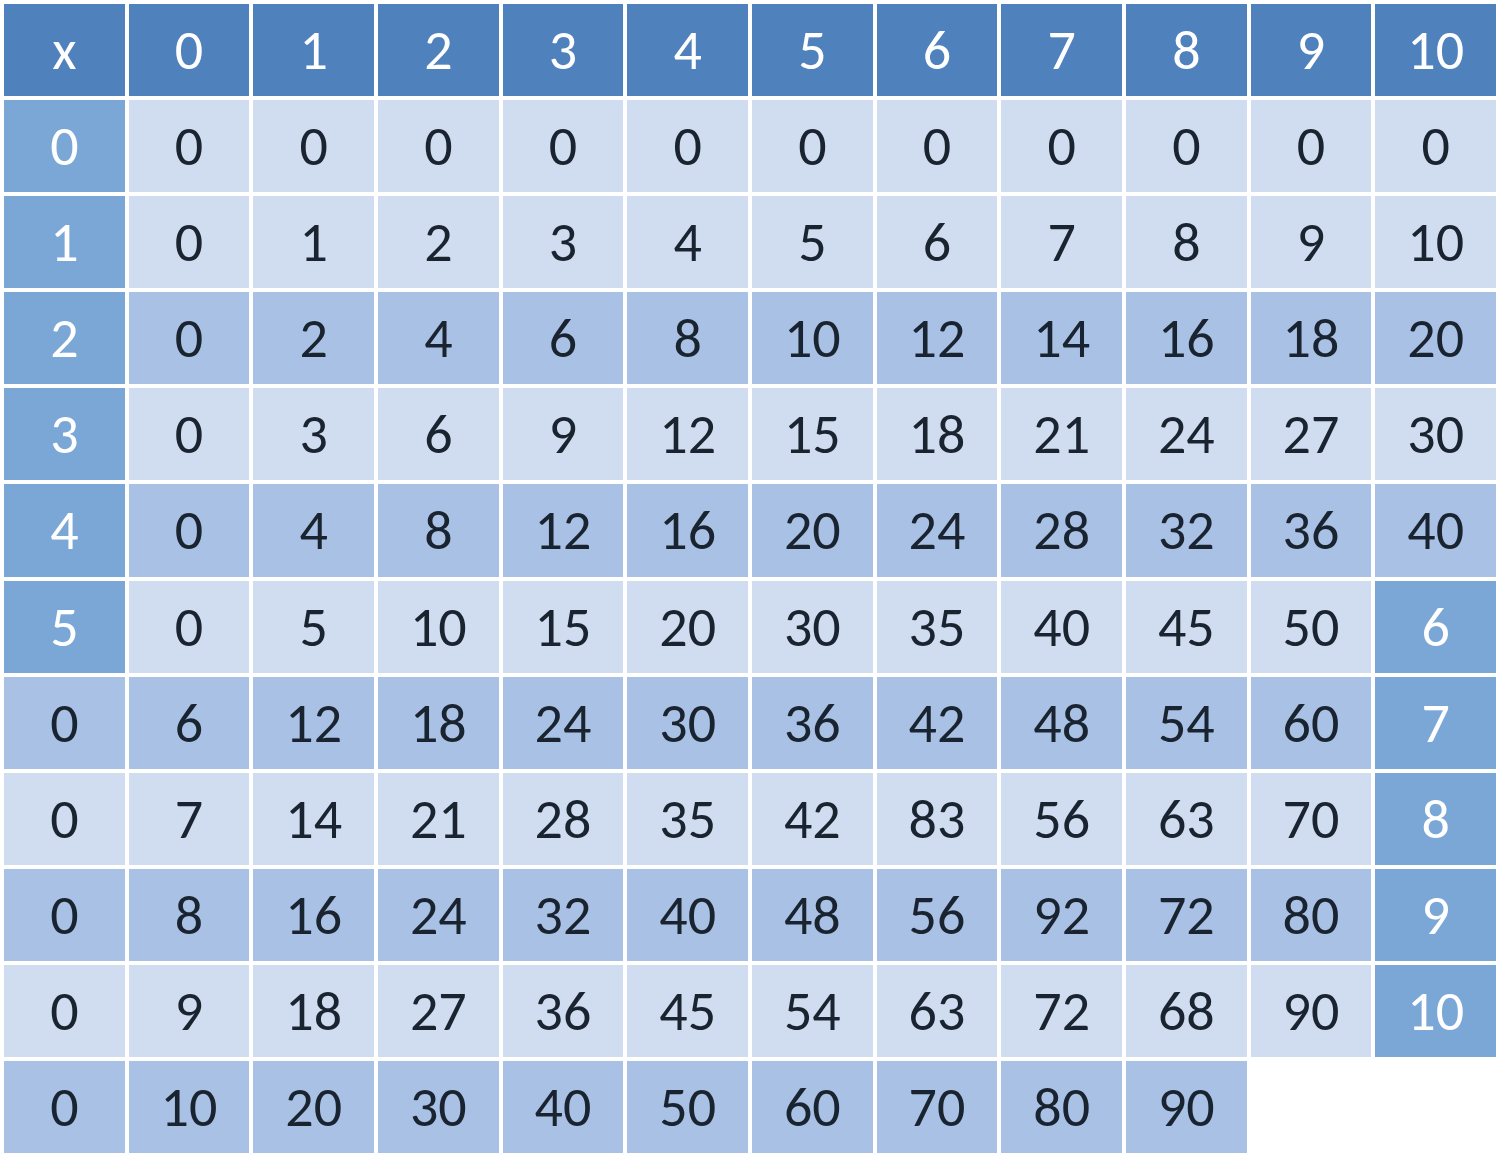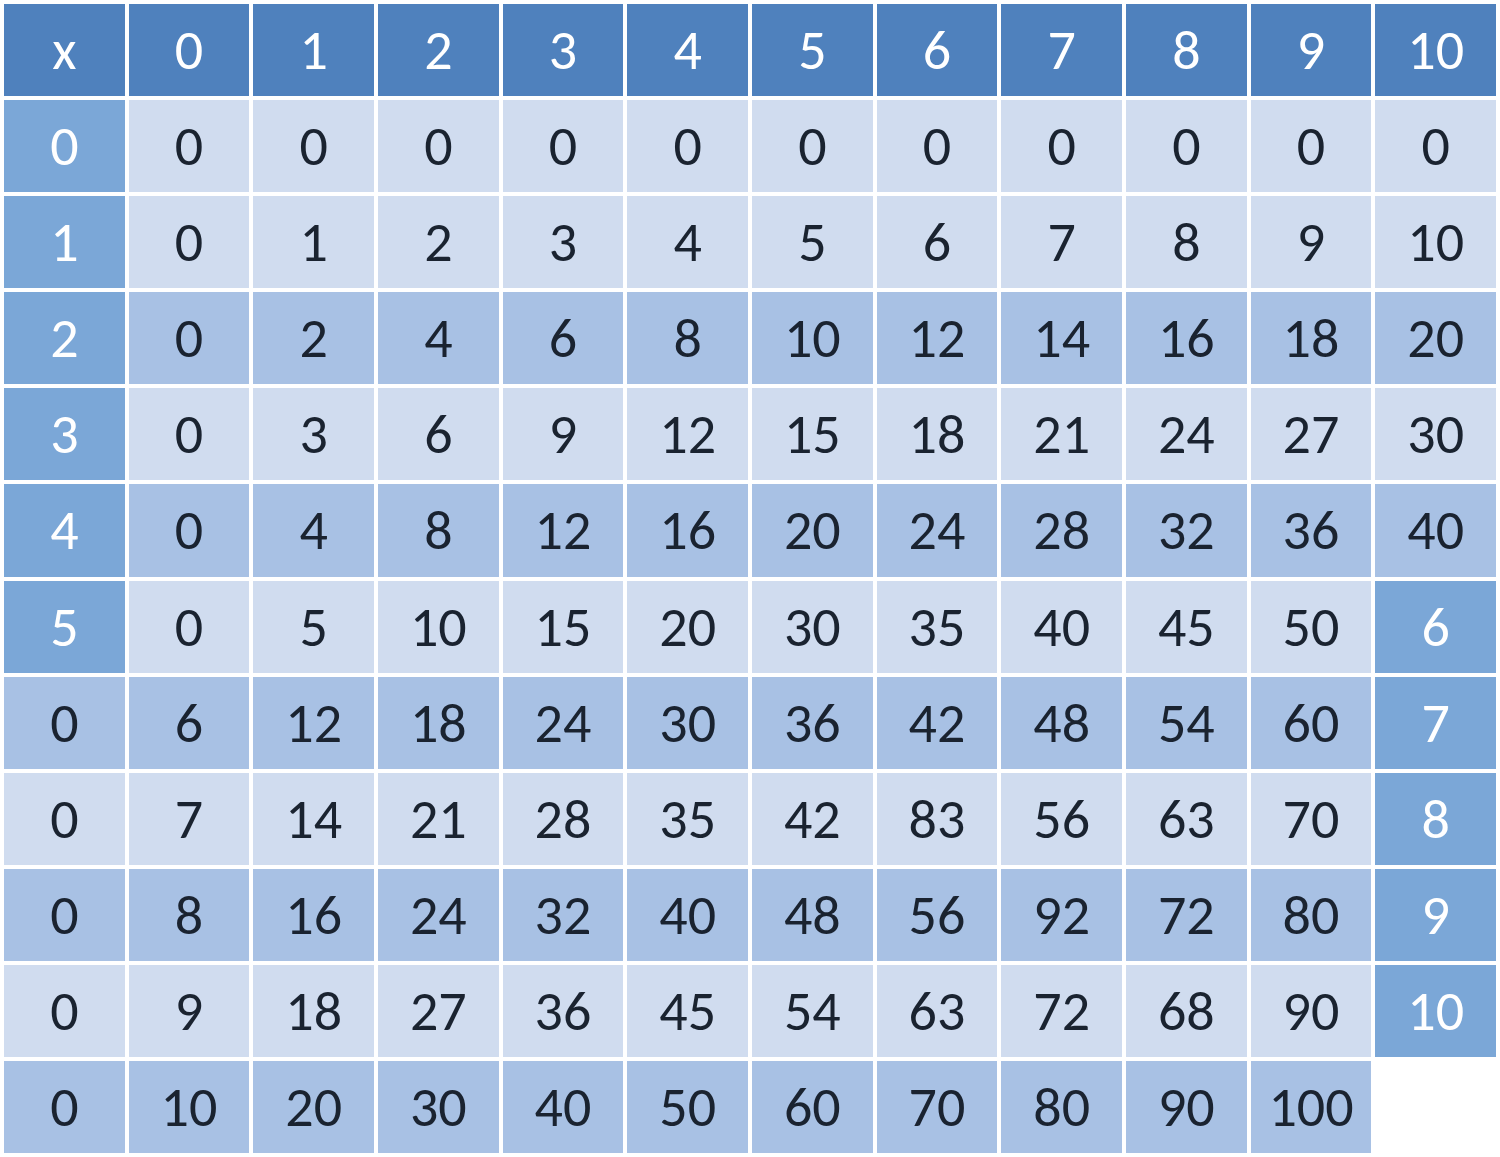--- a/index.html
+++ b/index.html
@@ -201,15 +201,14 @@
   <div class="cell band-b">0</div>
   <div class="cell band-b">10</div>
   <div class="cell band-b">20</div>
   <div class="cell band-b">30</div>
   <div class="cell band-b">40</div>
   <div class="cell band-b">50</div>
   <div class="cell band-b">60</div>
   <div class="cell band-b">70</div>
   <div class="cell band-b">80</div>
   <div class="cell band-b">90</div>
-  <div class="cell band-b">100</div>
 
 </div>
 
 </body></html>

